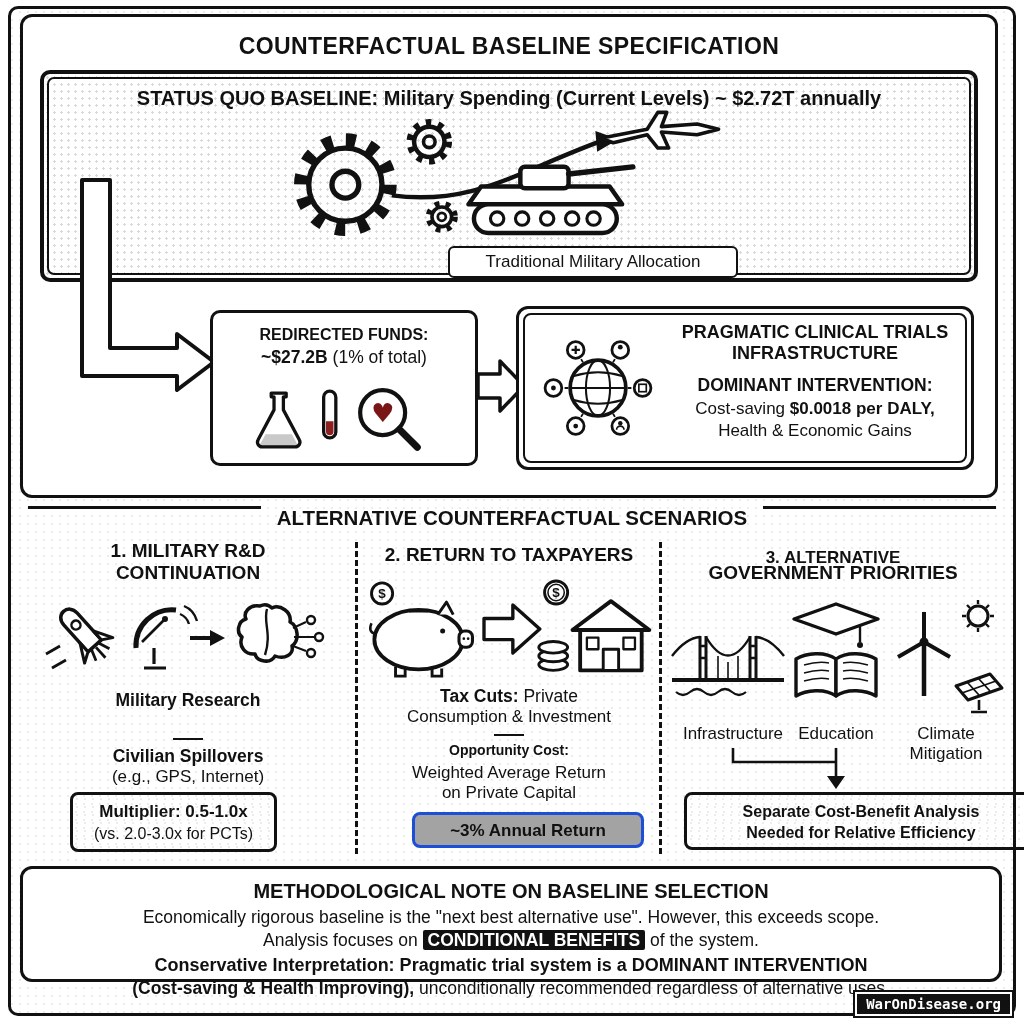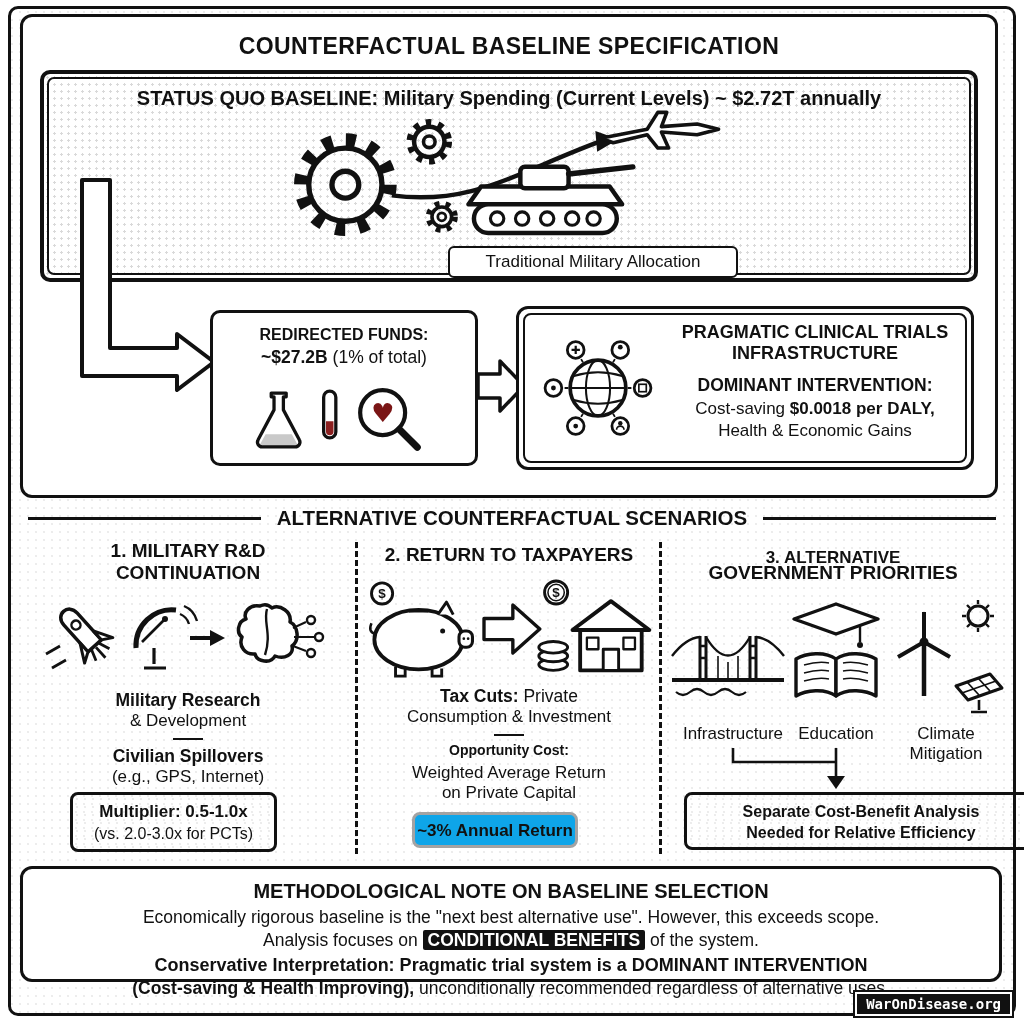--- a/index.html
+++ b/index.html
@@ -134,21 +134,21 @@
     <div class="b ctr" style="font-size:18px;line-height:1.18">PRAGMATIC CLINICAL TRIALS</div>
     <div class="b ctr" style="font-size:18px;line-height:1.18">INFRASTRUCTURE</div>
     <div class="b ctr" style="font-size:17.5px;margin-top:11px">DOMINANT INTERVENTION:</div>
     <div class="ctr" style="font-size:17px;margin-top:3px">
       <span>Cost-saving </span><span class="b">$0.0018 per DALY,</span>
     </div>
     <div class="ctr" style="font-size:17px;margin-top:2px">Health &amp; Economic Gains</div>
   </div>
 </div>
 
-<div class="abs" style="left:28px;right:28px;top:506px;display:flex;align-items:center">
+<div class="abs" style="left:28px;right:28px;top:506px;display:flex;">
   <div style="flex:1;border-top:3px solid #111"></div>
   <div class="b" style="margin:0 16px;font-size:20.5px">ALTERNATIVE COUNTERFACTUAL SCENARIOS</div>
   <div style="flex:1;border-top:3px solid #111"></div>
 </div>
 
 <div class="dashed-sep" style="left:355px;top:542px;height:312px"></div>
 <div class="dashed-sep" style="left:659px;top:542px;height:312px"></div>
 
 <div class="abs" style="left:28px;top:540px;width:320px;height:318px">
   <div class="tl b" style="top:0;font-size:19px">1. MILITARY R&amp;D</div>
@@ -176,21 +176,20 @@
     <g transform="translate(198,14)" stroke="#111" fill="#fff" stroke-linejoin="round">
       <path d="M24,2 C13,0 7,9 10,15 C2,17 0,29 6,33 C2,43 10,51 19,50 C21,58 35,60 39,52 C49,56 58,50 56,42 C64,36 62,22 54,18 C56,8 44,0 36,4 C32,0 28,0 24,2 Z" stroke-width="3.5"></path>
       <path d="M31,5 C27,18 36,30 29,51" fill="none" stroke-width="2.4"></path>
       <path d="M57,24 L70,18 M58,33 L78,33 M57,42 L70,47" fill="none" stroke-width="2"></path>
       <circle cx="75" cy="16" r="4" stroke-width="2.4"></circle>
       <circle cx="83" cy="33" r="4" stroke-width="2.4"></circle>
       <circle cx="75" cy="49" r="4" stroke-width="2.4"></circle>
     </g>
   </svg>
   <div class="tl b" style="top:150px;font-size:17.5px">Military Research</div>
-  <div class="tl" style="top:171px;font-size:17px">&amp; Development</div>
   <div class="mini-div" style="top:198px"></div>
   <div class="tl b" style="top:206px;font-size:17.5px">Civilian Spillovers</div>
   <div class="tl" style="top:227px;font-size:17px">(e.g., GPS, Internet)</div>
   <div class="abs halftone-light" style="left:42px;top:252px;width:207px;height:60px;border:3px solid #111;border-radius:8px">
     <div class="tl b" style="top:7px;font-size:17px">Multiplier: 0.5-1.0x</div>
     <div class="tl" style="top:29px;font-size:16px">(vs. 2.0-3.0x for PCTs)</div>
   </div>
 </div>
 
 <div class="abs" style="left:364px;top:540px;width:290px;height:318px">
@@ -231,21 +230,21 @@
     </g>
   </svg>
   <div class="tl" style="top:146px;font-size:17.5px">
     <span class="b">Tax Cuts:</span><span> Private</span>
   </div>
   <div class="tl" style="top:167px;font-size:17px">Consumption &amp; Investment</div>
   <div class="mini-div" style="top:194px"></div>
   <div class="tl b" style="top:202px;font-size:14px">Opportunity Cost:</div>
   <div class="tl" style="top:223px;font-size:17px">Weighted Average Return</div>
   <div class="tl" style="top:243px;font-size:17px">on Private Capital</div>
-  <div class="abs ctr b" style="left:48px;top:272px;width:166px;height:36px;background:#0ea5e9;border:3px solid #a3a3a3;border-radius:8px;font-size:17px;line-height:31px">~3% Annual Return</div>
+  <div class="abs ctr b" style="left:48px;top:272px;width:232px;height:36px;background:#a3a3a3;border:3px solid #1d4ed8;border-radius:8px;font-size:17px;line-height:31px">~3% Annual Return</div>
 </div>
 
 <div class="abs" style="left:666px;top:540px;width:334px;height:318px">
   <div class="tl b" style="top:8px;font-size:17px">3. ALTERNATIVE</div>
   <div class="tl b" style="top:22px;font-size:19px">GOVERNMENT PRIORITIES</div>
   <svg class="abs" style="left:0;top:58px" width="336" height="118" viewBox="0 0 336 118">
     <g transform="translate(6,24)" stroke="#111" fill="none">
       <path d="M0,58 H112" stroke-width="4"></path>
       <path d="M28,14 V58 M34,14 V58 M78,14 V58 M84,14 V58" stroke-width="3"></path>
       <path d="M28,24 H34 M28,36 H34 M78,24 H84 M78,36 H84" stroke-width="2.4"></path>

